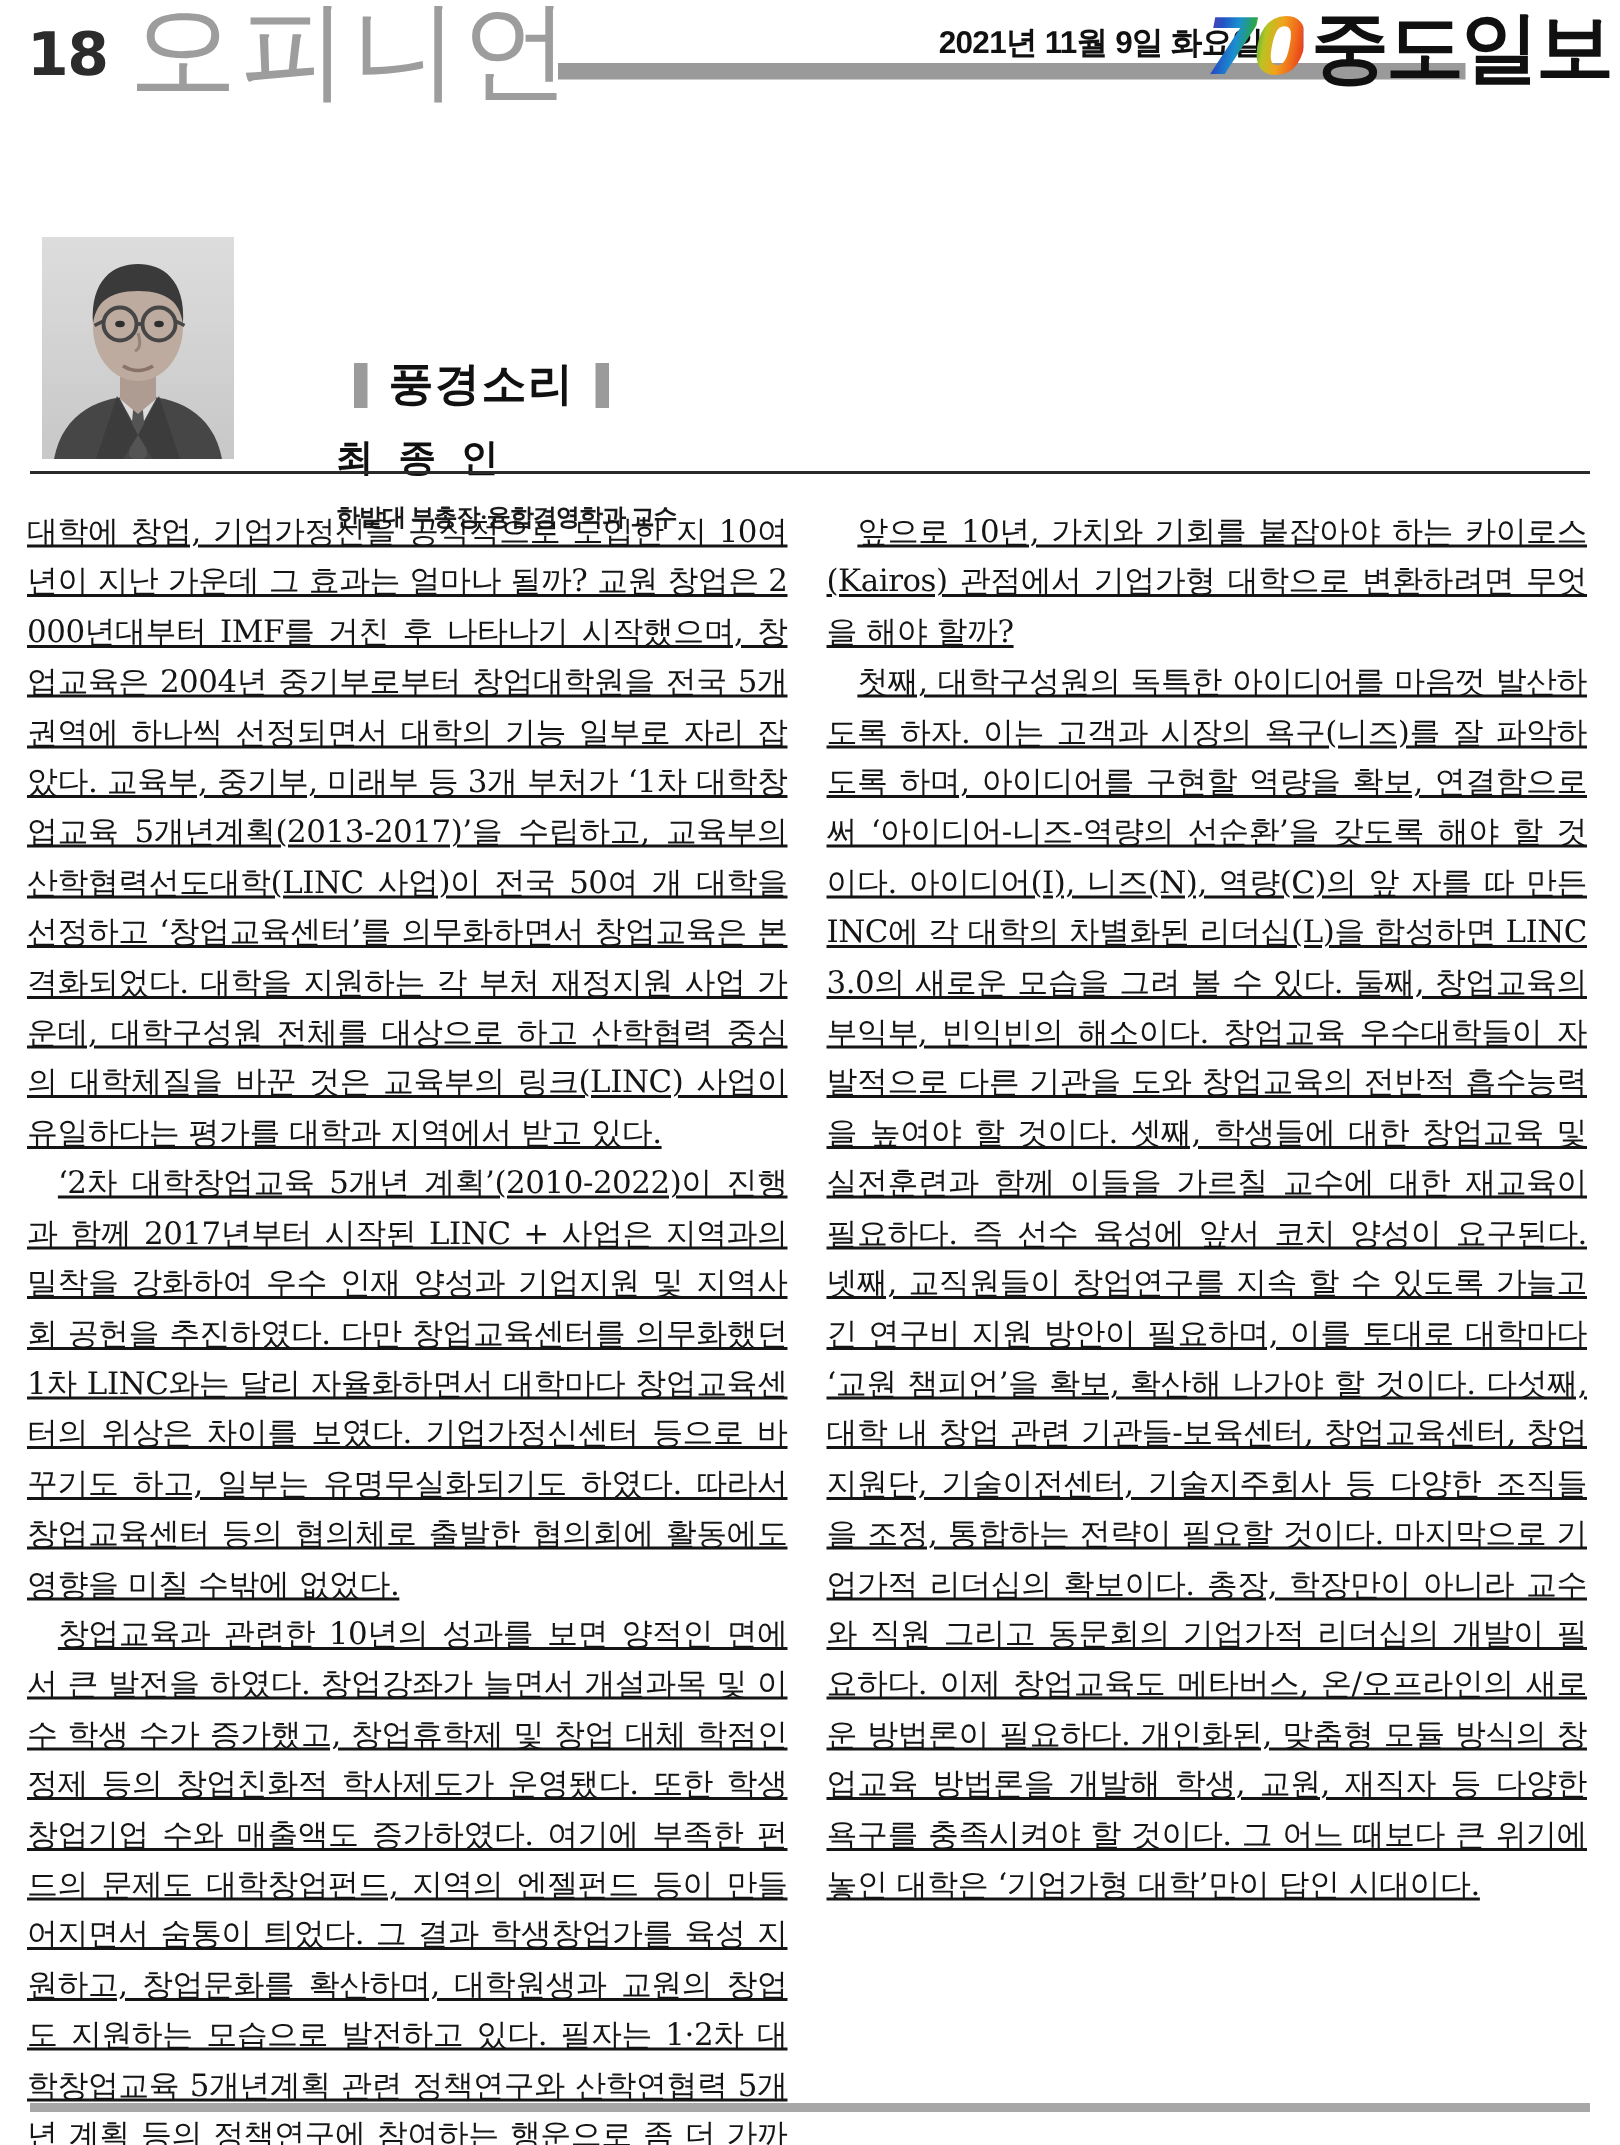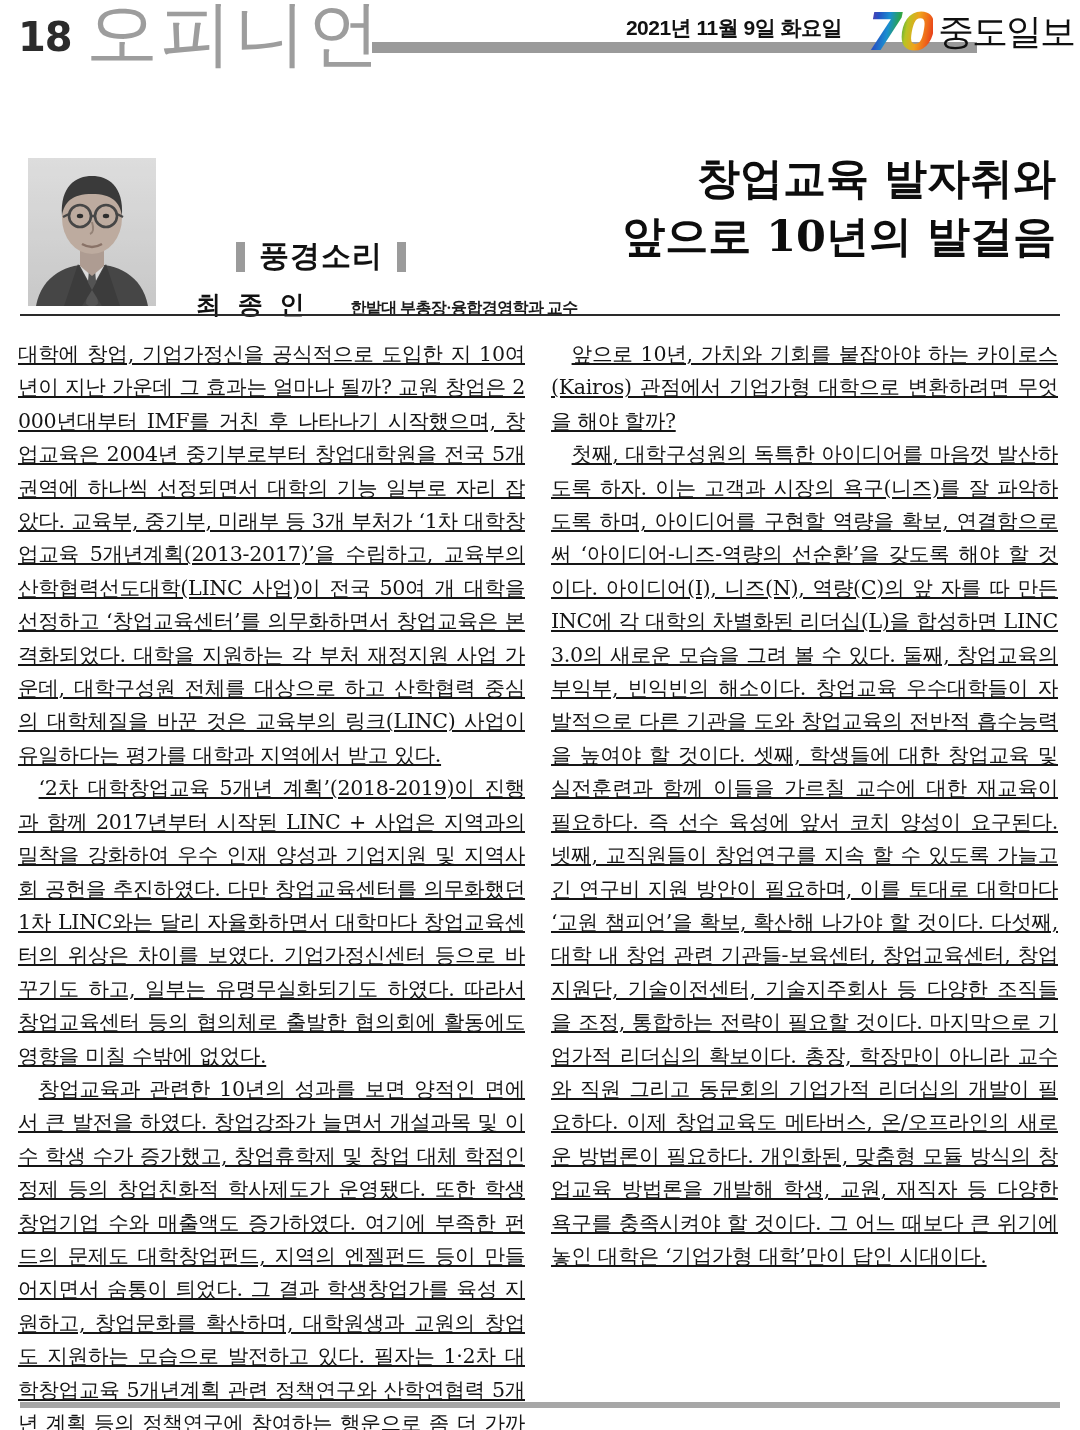--- a/index.html
+++ b/index.html
@@ -79,22 +79,22 @@
     line-height: 1;
     background: linear-gradient(100deg, #7d2fa0 0%, #2452c4 18%, #1a8fd0 33%,
                 #2aa44a 47%, #b7c423 58%, #f0a31d 72%, #ef6b1b 85%, #e2231a 100%);
     -webkit-background-clip: text;
     background-clip: text;
     color: transparent;
     -webkit-text-fill-color: transparent;
   }
   .brand-name {
     font-family: "DejaVu Sans", "Liberation Sans", sans-serif;
-    font-size: 36px;
-    font-weight: normal;
+    font-size: 52px;
+    font-weight: bold;
     color: #101010;
     letter-spacing: -2px;
     line-height: 1;
   }
 
   
   .lede {
     position: relative;
     height: 226px;
   }
@@ -130,20 +130,21 @@
     color: #111;
     letter-spacing: 1px;
   }
   .author-line {
     position: absolute;
     left: 196px;
     top: 192px;
     display: flex;
     align-items: baseline;
     gap: 14px;
+    flex-direction: column;
   }
   .author-name {
     font-family: "DejaVu Sans", "Liberation Sans", sans-serif;
     font-size: 25px;
     font-weight: bold;
     color: #111;
     letter-spacing: 4px;
   }
   .author-affil {
     font-family: Liberation Serif, serif;
@@ -272,32 +273,28 @@
     <span class="brand-bar"></span>
     <span class="column-brand-text">풍경소리</span>
     <span class="brand-bar"></span>
   </div>
 
   <div class="author-line">
     <span class="author-name">최 종 인</span>
     <span class="author-affil">한밭대 부총장·융합경영학과 교수</span>
   </div>
 
-  <div class="headline">
-    <div>창업교육 발자취와</div>
-    <div>앞으로 10년의 발걸음</div>
-  </div>
 
   <div class="lede-rule"></div>
 </div>
 
 <div class="article">
   <div class="col">
     <p>대학에 창업, 기업가정신을 공식적으로 도입한 지 10여 년이 지난 가운데 그 효과는 얼마나 될까? 교원 창업은 2000년대부터 IMF를 거친 후 나타나기 시작했으며, 창업교육은 2004년 중기부로부터 창업대학원을 전국 5개 권역에 하나씩 선정되면서 대학의 기능 일부로 자리 잡았다. 교육부, 중기부, 미래부 등 3개 부처가 ‘1차 대학창업교육 5개년계획(2013-2017)’을 수립하고, 교육부의 산학협력선도대학(LINC 사업)이 전국 50여 개 대학을 선정하고 ‘창업교육센터’를 의무화하면서 창업교육은 본격화되었다. 대학을 지원하는 각 부처 재정지원 사업 가운데, 대학구성원 전체를 대상으로 하고 산학협력 중심의 대학체질을 바꾼 것은 교육부의 링크(LINC) 사업이 유일하다는 평가를 대학과 지역에서 받고 있다.</p>
-    <p class="indent">‘2차 대학창업교육 5개년 계획’(2018-2019)이 진행과 함께 2017년부터 시작된 LINC + 사업은 지역과의 밀착을 강화하여 우수 인재 양성과 기업지원 및 지역사회 공헌을 추진하였다. 다만 창업교육센터를 의무화했던 1차 LINC와는 달리 자율화하면서 대학마다 창업교육센터의 위상은 차이를 보였다. 기업가정신센터 등으로 바꾸기도 하고, 일부는 유명무실화되기도 하였다. 따라서 창업교육센터 등의 협의체로 출발한 협의회에 활동에도 영향을 미칠 수밖에 없었다.</p>
+    <p class="indent">‘2차 대학창업교육 5개년 계획’(2010-2022)이 진행과 함께 2017년부터 시작된 LINC + 사업은 지역과의 밀착을 강화하여 우수 인재 양성과 기업지원 및 지역사회 공헌을 추진하였다. 다만 창업교육센터를 의무화했던 1차 LINC와는 달리 자율화하면서 대학마다 창업교육센터의 위상은 차이를 보였다. 기업가정신센터 등으로 바꾸기도 하고, 일부는 유명무실화되기도 하였다. 따라서 창업교육센터 등의 협의체로 출발한 협의회에 활동에도 영향을 미칠 수밖에 없었다.</p>
     <p class="indent">창업교육과 관련한 10년의 성과를 보면 양적인 면에서 큰 발전을 하였다. 창업강좌가 늘면서 개설과목 및 이수 학생 수가 증가했고, 창업휴학제 및 창업 대체 학점인정제 등의 창업친화적 학사제도가 운영됐다. 또한 학생 창업기업 수와 매출액도 증가하였다. 여기에 부족한 펀드의 문제도 대학창업펀드, 지역의 엔젤펀드 등이 만들어지면서 숨통이 틔었다. 그 결과 학생창업가를 육성 지원하고, 창업문화를 확산하며, 대학원생과 교원의 창업도 지원하는 모습으로 발전하고 있다. 필자는 1·2차 대학창업교육 5개년계획 관련 정책연구와 산학연협력 5개년 계획 등의 정책연구에 참여하는 행운으로 좀 더 가까이 그 계획 및 성과를 볼 수 있</p>
   </div>
   <div class="col">
     <p class="indent">앞으로 10년, 가치와 기회를 붙잡아야 하는 카이로스(Kairos) 관점에서 기업가형 대학으로 변환하려면 무엇을 해야 할까?</p>
     <p class="indent">첫째, 대학구성원의 독특한 아이디어를 마음껏 발산하도록 하자. 이는 고객과 시장의 욕구(니즈)를 잘 파악하도록 하며, 아이디어를 구현할 역량을 확보, 연결함으로써 ‘아이디어-니즈-역량의 선순환’을 갖도록 해야 할 것이다. 아이디어(I), 니즈(N), 역량(C)의 앞 자를 따 만든 INC에 각 대학의 차별화된 리더십(L)을 합성하면 LINC 3.0의 새로운 모습을 그려 볼 수 있다. 둘째, 창업교육의 부익부, 빈익빈의 해소이다. 창업교육 우수대학들이 자발적으로 다른 기관을 도와 창업교육의 전반적 흡수능력을 높여야 할 것이다. 셋째, 학생들에 대한 창업교육 및 실전훈련과 함께 이들을 가르칠 교수에 대한 재교육이 필요하다. 즉 선수 육성에 앞서 코치 양성이 요구된다. 넷째, 교직원들이 창업연구를 지속 할 수 있도록 가늘고 긴 연구비 지원 방안이 필요하며, 이를 토대로 대학마다 ‘교원 챔피언’을 확보, 확산해 나가야 할 것이다. 다섯째, 대학 내 창업 관련 기관들-보육센터, 창업교육센터, 창업지원단, 기술이전센터, 기술지주회사 등 다양한 조직들을 조정, 통합하는 전략이 필요할 것이다. 마지막으로 기업가적 리더십의 확보이다. 총장, 학장만이 아니라 교수와 직원 그리고 동문회의 기업가적 리더십의 개발이 필요하다. 이제 창업교육도 메타버스, 온/오프라인의 새로운 방법론이 필요하다. 개인화된, 맞춤형 모듈 방식의 창업교육 방법론을 개발해 학생, 교원, 재직자 등 다양한 욕구를 충족시켜야 할 것이다. 그 어느 때보다 큰 위기에 놓인 대학은 ‘기업가형 대학’만이 답인 시대이다.</p>
   </div>
 </div>
 
 <div class="footer-rule"></div>
 

